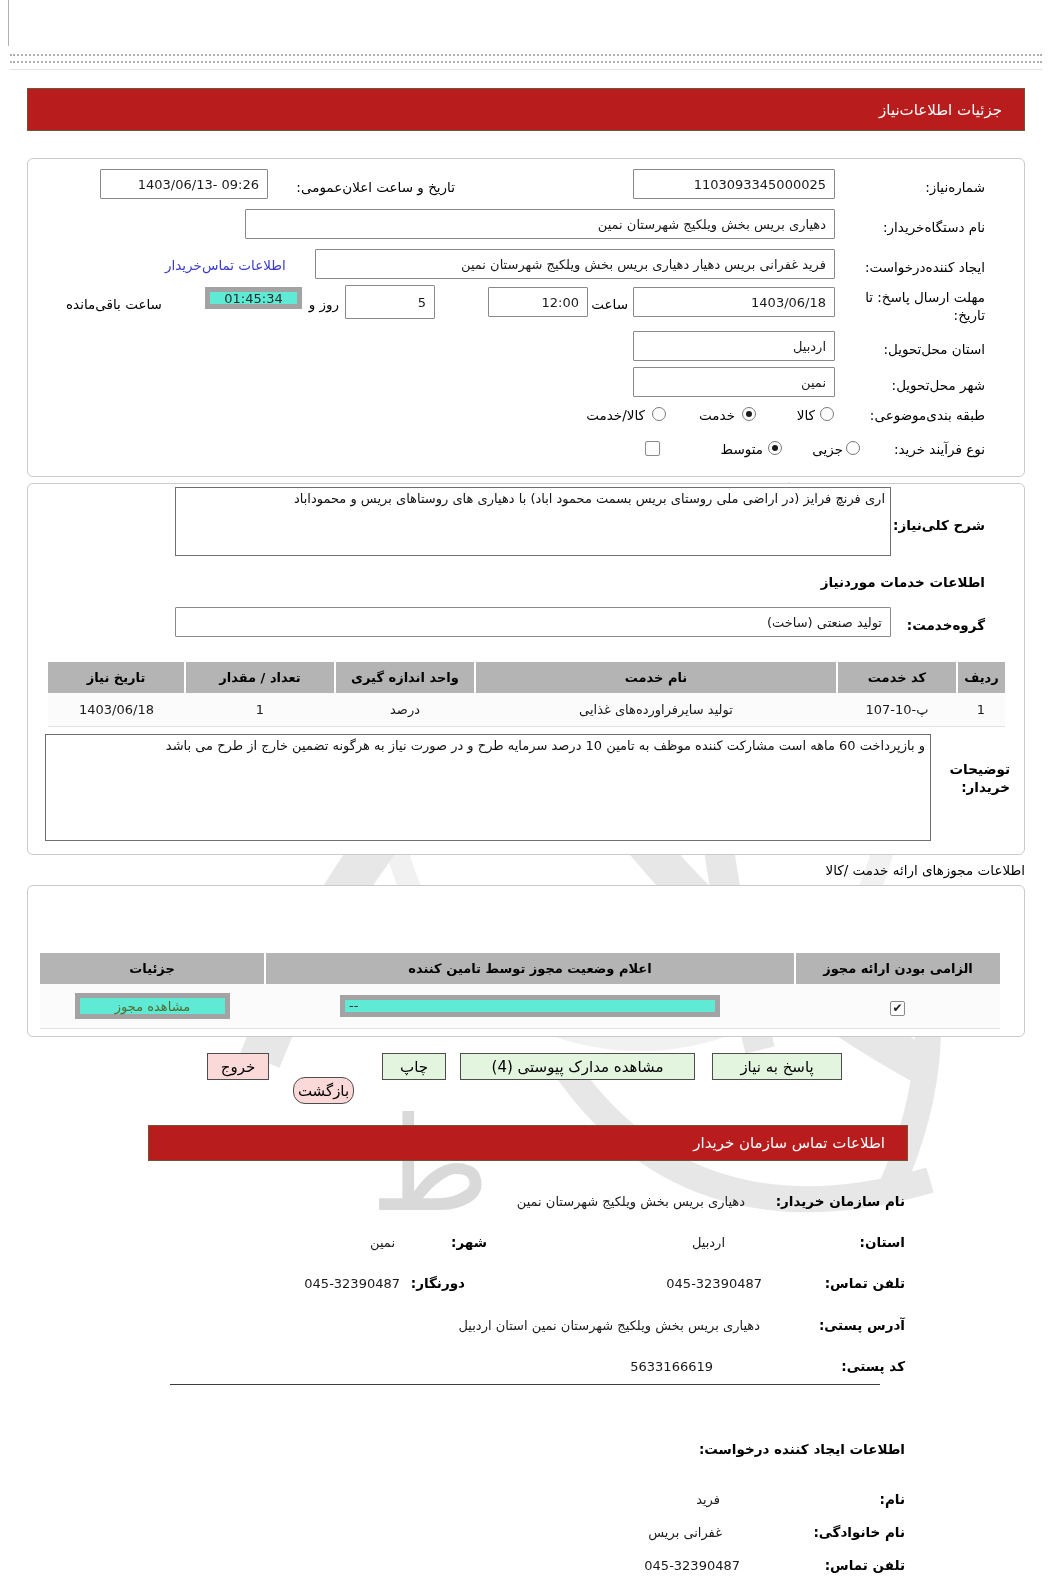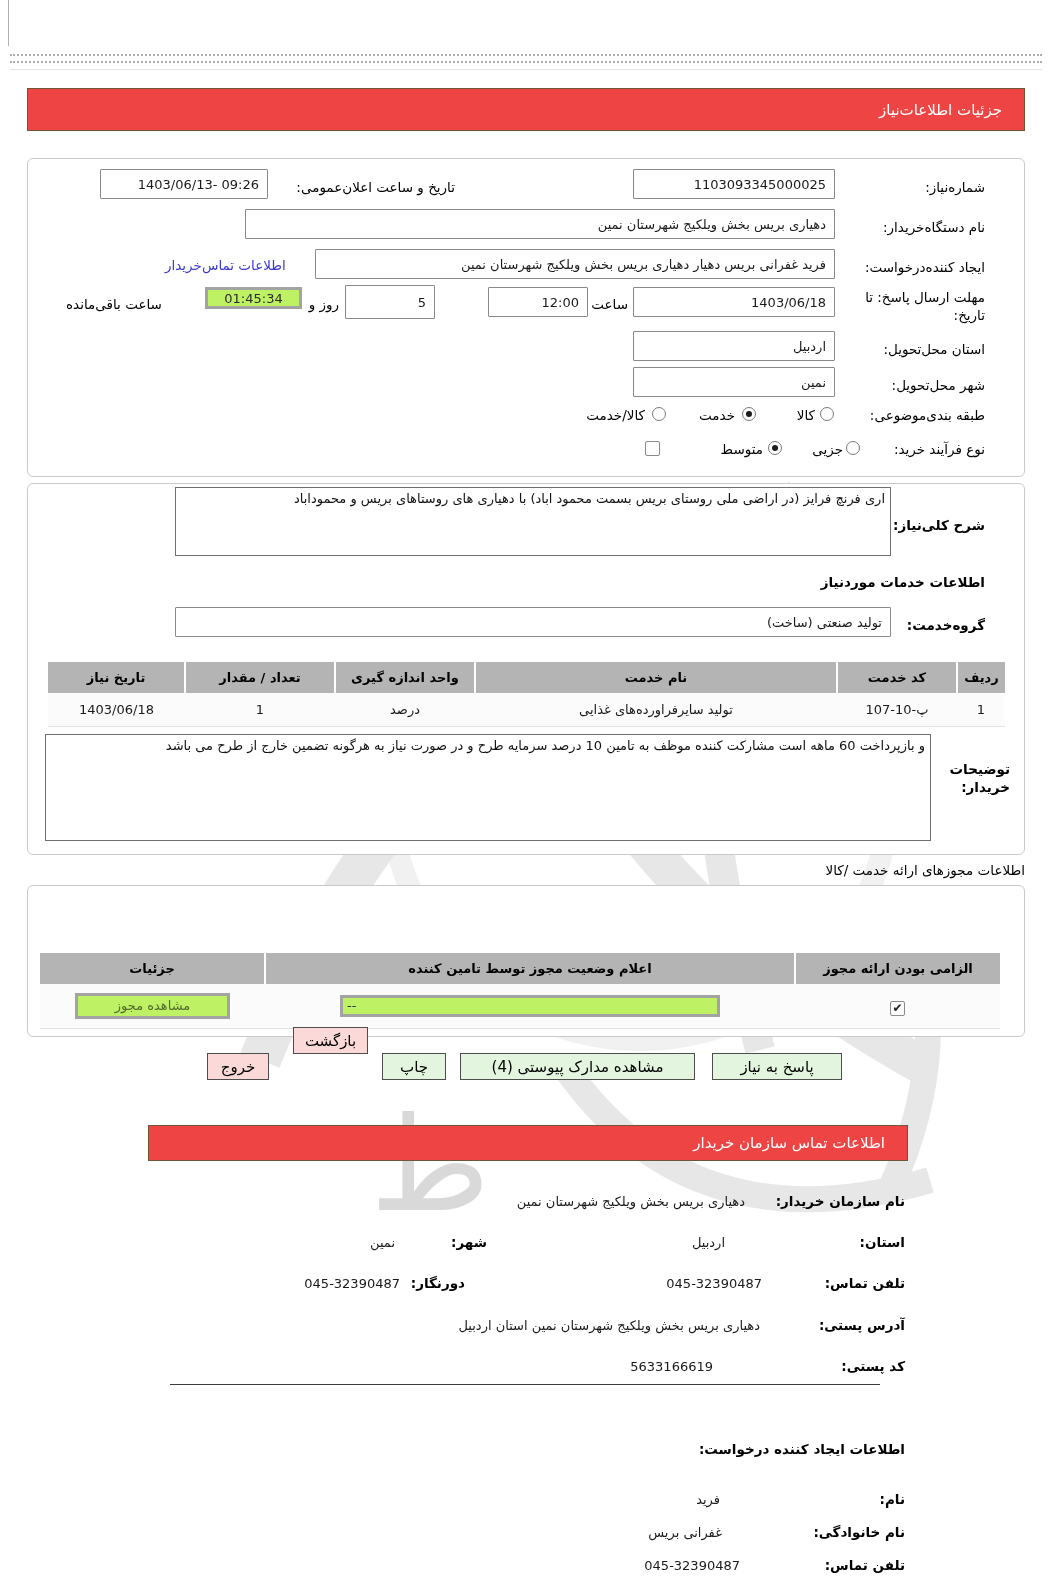--- a/index.html
+++ b/index.html
@@ -2,32 +2,32 @@
 <html lang="fa" dir="rtl"><head>
 <meta charset="utf-8">
 <style>
   html,body{margin:0;padding:0;background:#fff;}
   body{font-family:"DejaVu Sans",sans-serif;}
   .page{position:relative;width:1052px;height:1579px;background:#fff;overflow:hidden;direction:rtl;}
   .layer{position:absolute;inset:0;z-index:1;}
   .wm{position:absolute;inset:0;z-index:0;pointer-events:none;}
   .lbl{position:absolute;font-size:13.5px;color:#000;white-space:nowrap;line-height:1.35;}
   .b{font-weight:bold;}
-  .bar{position:absolute;background:#ef4444;color:#fff;display:flex;align-items:center;padding:16px 22px;box-sizing:border-box;border:1px solid #6f5639;}
+  .bar{position:absolute;background:#b91c1c;color:#fff;display:flex;align-items:center;padding:16px 22px;box-sizing:border-box;border:1px solid #6f5639;}
   .inp{position:absolute;box-sizing:border-box;height:30px;border:1px solid #8a8a8a;background:#fff;font-family:"DejaVu Sans",sans-serif;font-size:13px;color:#1a1a1a;text-align:right;padding:0 8px;border-radius:1px;}
   .inp.ltr{direction:ltr;}
   .box{position:absolute;border:1px solid #cacaca;border-radius:6px;background:#fff;box-sizing:border-box;}
   .ta{position:absolute;box-sizing:border-box;border:1px solid #6f6f6f;background:#fff;font-family:"DejaVu Sans",sans-serif;font-size:13px;color:#111;padding:1px 5px;resize:none;overflow:hidden;line-height:1.5;}
   .radio{position:absolute;width:14px;height:14px;border:1px solid #7a7a7a;border-radius:50%;background:#fdfdfd;box-sizing:border-box;}
   .radio.on::after{content:"";position:absolute;left:3px;top:3px;width:6px;height:6px;border-radius:50%;background:#1c1c1c;}
   .cbx{position:absolute;width:15px;height:15px;border:1px solid #8a8a8a;border-radius:2px;background:#fdfdfd;box-sizing:border-box;font-size:12px;line-height:13px;text-align:center;color:#222;}
   .btn{position:absolute;height:27px;border:1px solid #4d4d4d;box-sizing:border-box;display:flex;align-items:center;justify-content:center;font-family:"DejaVu Sans",sans-serif;font-size:15px;color:#000;cursor:pointer;padding:0 4px;white-space:nowrap;}
   .btn.green{background:#e3f5df;}
   .btn.pink{background:#fbd9d9;}
-  .beige{background:#bef264;border:3px solid #a3a3a3;box-sizing:border-box;}
+  .beige{background:#5eead4;border:5px solid #a3a3a3;box-sizing:border-box;}
   .timer{position:absolute;font-size:13px;color:#2b2b2b;display:flex;align-items:center;justify-content:center;}
   .link{position:absolute;color:#3a3ace;font-size:13.5px;cursor:pointer;white-space:nowrap;}
   table.grid{position:absolute;border-collapse:collapse;table-layout:fixed;}
   table.grid th{background:#b4b4b4;color:#000;font-size:13px;font-weight:bold;height:31px;border-left:2px solid #fff;text-align:center;padding:0 4px;}
   table.grid th:last-child{border-left:none;margin-left:32px;}
   table.grid td{font-size:13px;color:#1a1a1a;text-align:center;height:33px;background:#fbfbfb;border-bottom:1px solid #e2e2e2;padding:0 4px;}
   .dotline{position:absolute;border-top:2px dotted #aeaeae;height:0;}
   .thinline{position:absolute;border-top:1px solid #e4e4e4;height:0;}
   .hr{position:absolute;border-top:1px solid #3c3c3c;height:0;}
   .val{position:absolute;font-size:13px;color:#1a1a1a;white-space:nowrap;}
@@ -182,21 +182,21 @@
           <td>
             <button class="beige" style="width:155px;height:26px;font-family:'DejaVu Sans',sans-serif;font-size:13px;color:#556b2f;cursor:pointer;">مشاهده مجوز</button>
           </td>
         </tr>
       </tbody>
     </table>
 
     <button class="btn green" style="left:712px;top:1053px;width:130px;">پاسخ به نیاز</button>
     <button class="btn green" style="left:460px;top:1053px;width:235px;">مشاهده مدارک پیوستی (4)</button>
     <button class="btn green" style="left:382px;top:1053px;width:64px;">چاپ</button>
-    <button class="btn pink" style="left:293px;top:1027px;width:75px;">بازگشت</button>
+    <button class="btn pink" style="left:293px;top:1077px;width:61px;border-radius:12px;">بازگشت</button>
     <button class="btn pink" style="left:207px;top:1053px;width:62px;">خروج</button>
 
     <div class="bar b" style="left:148px;top:1125px;width:760px;height:36px;font-size:15px;font-weight:normal;">
       <span>اطلاعات تماس سازمان خریدار</span>
     </div>
 
     <span class="lbl b" style="right:147px;top:1192px;">نام سازمان خریدار:</span>
     <span class="val" style="right:307px;top:1194px;">دهیاری بریس بخش ویلکیج شهرستان نمین</span>
 
     <span class="lbl b" style="right:147px;top:1233px;">استان:</span>

